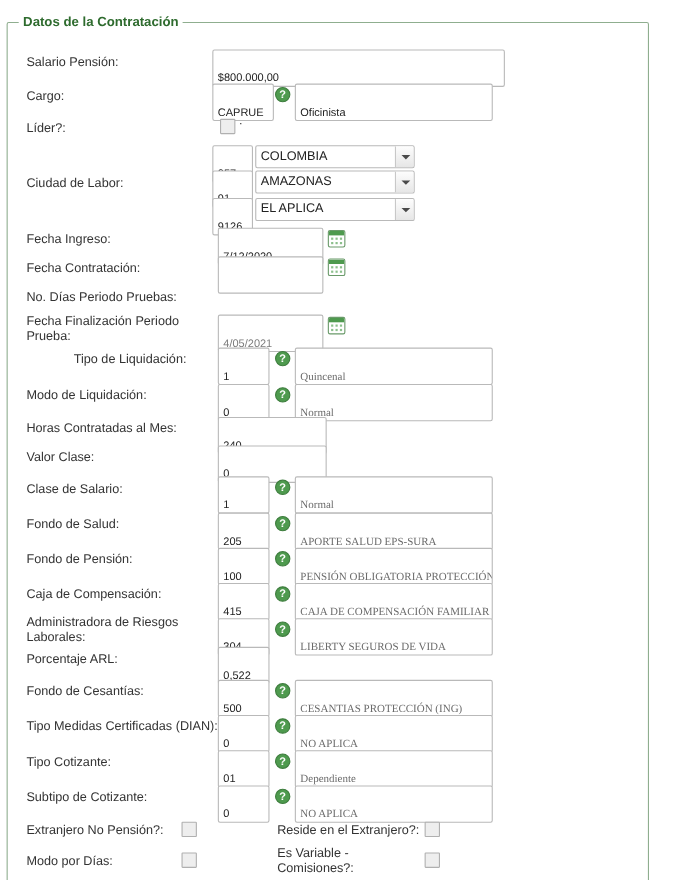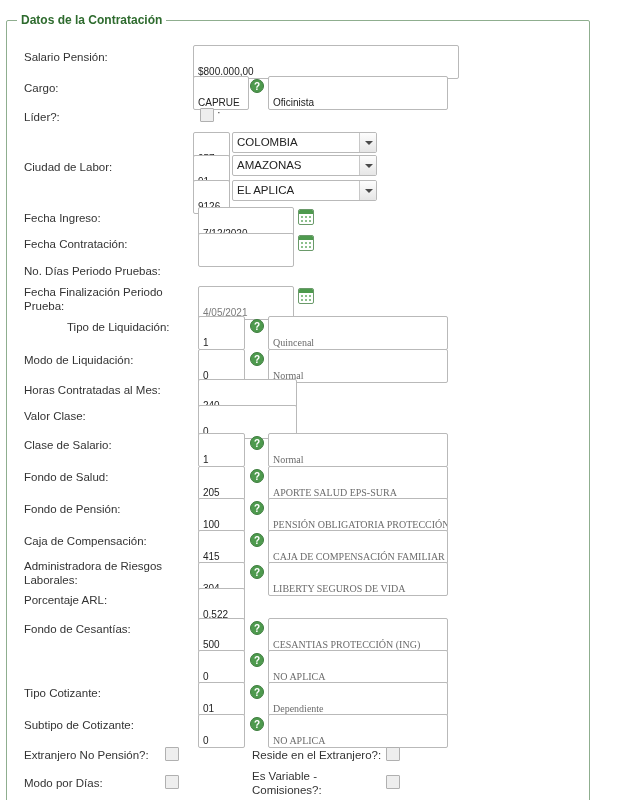--- a/index.html
+++ b/index.html
@@ -250,20 +250,21 @@
     <div class="txt grey" style="left:261px; top:541px; width:180px;">LIBERTY SEGUROS DE VIDA</div>
 
     <div class="lbl" style="left:17px; top:572px;">Porcentaje ARL:</div>
     <div class="txt" style="left:191px; top:567px; width:47px;">0,522</div>
 
     <div class="lbl" style="left:17px; top:601px;">Fondo de Cesantías:</div>
     <div class="txt" style="left:191px; top:597px; width:47px;">500</div>
     <div class="help" style="left:243px; top:600px;">?</div>
     <div class="txt grey" style="left:261px; top:597px; width:180px;">CESANTIAS PROTECCIÓN  (ING)</div>
 
+    <div class="lbl" style="left:17px; top:633px;">Tipo Medidas Certificadas (DIAN):</div>
     <div class="txt" style="left:191px; top:629px; width:47px;">0</div>
     <div class="help" style="left:243px; top:632px;">?</div>
     <div class="txt grey" style="left:261px; top:629px; width:180px;">NO APLICA</div>
 
     <div class="lbl" style="left:17px; top:665px;">Tipo Cotizante:</div>
     <div class="txt" style="left:191px; top:661px; width:47px;">01</div>
     <div class="help" style="left:243px; top:664px;">?</div>
     <div class="txt grey" style="left:261px; top:661px; width:180px;">Dependiente</div>
 
     <div class="lbl" style="left:17px; top:697px;">Subtipo de Cotizante:</div>

